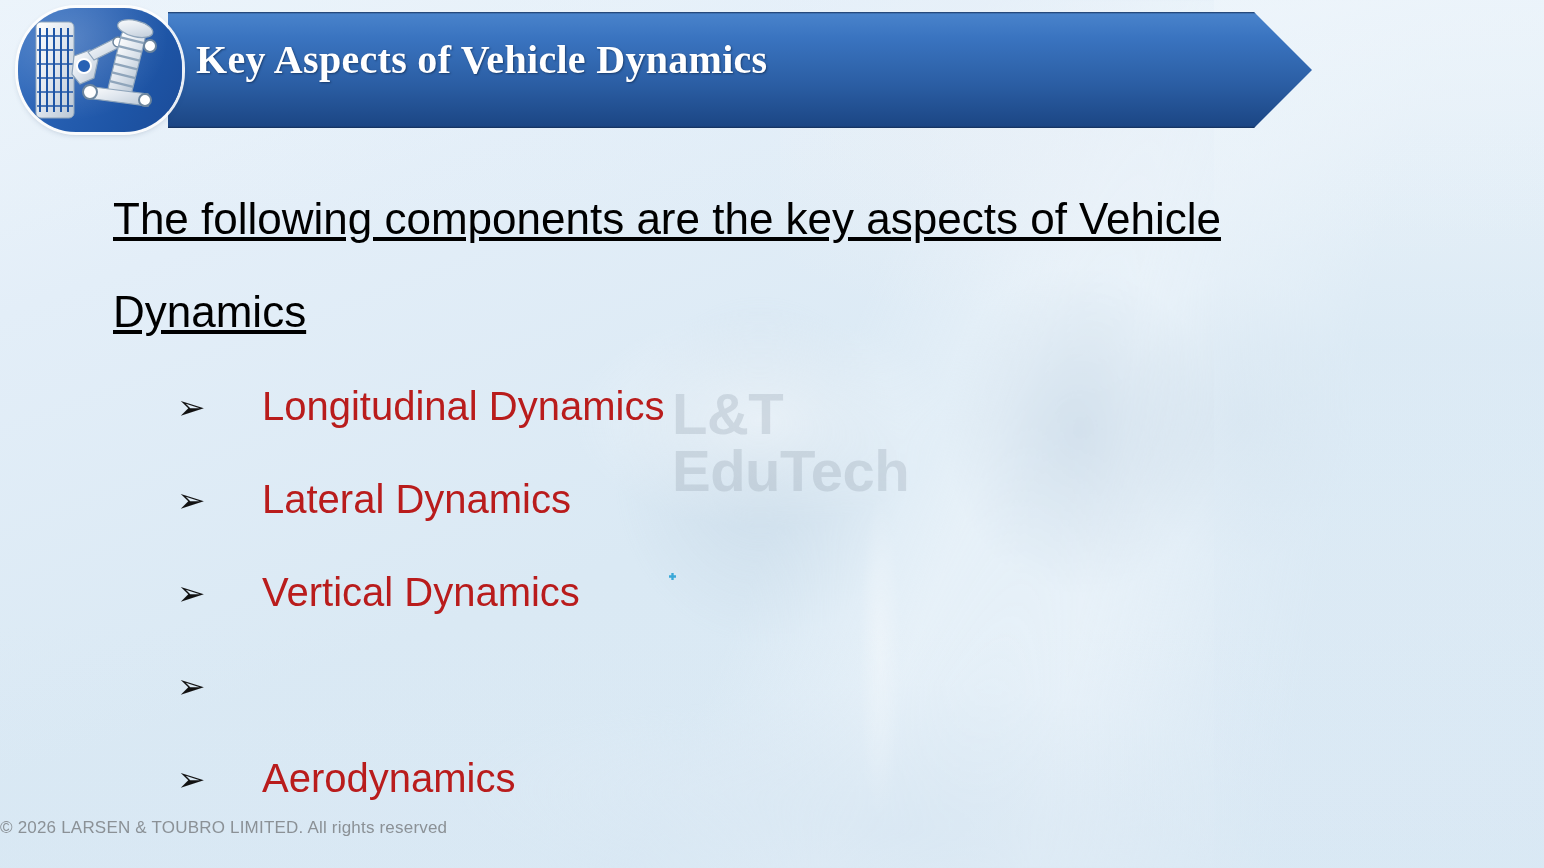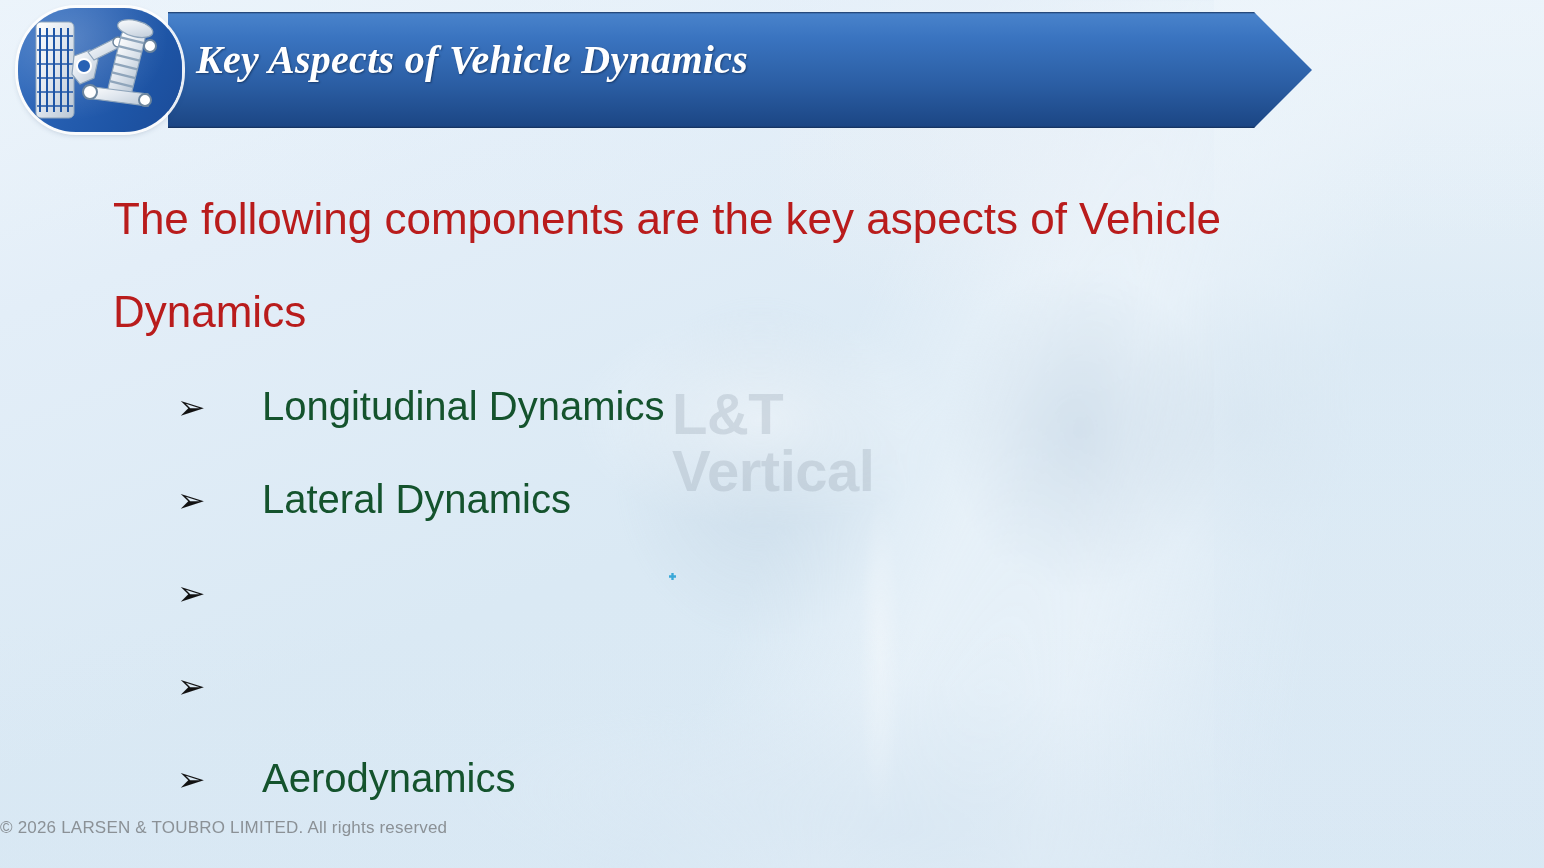--- a/index.html
+++ b/index.html
@@ -78,21 +78,20 @@
     user-select: none;
   }
 
   
   .header {
     position: absolute;
     left: 0;
     top: 0;
     width: 1360px;
     height: 142px;
-    font-style: italic;
   }
   .banner {
     position: absolute;
     left: 168px;
     top: 12px;
     width: 1144px;
     height: 116px;
     background: linear-gradient(180deg, #4a84cc 0%, #3a74c0 22%, #2b5ea4 62%, #1b4583 100%);
     -webkit-clip-path: polygon(0 0, calc(100% - 58px) 0, 100% 50%, calc(100% - 58px) 100%, 0 100%);
     clip-path: polygon(0 0, calc(100% - 58px) 0, 100% 50%, calc(100% - 58px) 100%, 0 100%);
@@ -148,22 +147,23 @@
   }
 
   
   .intro {
     position: absolute;
     left: 113px;
     top: 172px;
     width: 1200px;
     font-size: 44px;
     line-height: 93px;
-    color: #b91c1c;
+    color: #000000;
     font-weight: 400;
+    text-decoration: underline;
   }
 
   .bullets {
     position: absolute;
     left: 175px;
     top: 360px;
     width: 900px;
   }
   .bullet-row {
     position: relative;
@@ -176,21 +176,21 @@
     flex: 0 0 85px;
     font-family: "DejaVu Sans", sans-serif;
     font-size: 34px;
     line-height: 1;
     color: #111111;
     text-align: left;
     padding-left: 2px;
   }
   .bullet-text {
     font-size: 40px;
-    color: #14532d;
+    color: #b91c1c;
     white-space: nowrap;
   }
 
   
   .cursor-dot {
     position: absolute;
     left: 669px;
     top: 573px;
     width: 7px;
     height: 7px;
@@ -216,21 +216,21 @@
 <div class="slide">
 
   <div class="bg-base"></div>
   <div class="bg-photo"></div>
   <div class="bg-soft-1"></div>
   <div class="bg-soft-2"></div>
   <div class="bg-vignette"></div>
 
   <div class="watermark">
     <div>L&amp;T</div>
-    <div>Vertical</div>
+    <div>EduTech</div>
   </div>
 
   <div class="header">
     <div class="banner"></div>
     <div class="banner-edge"></div>
 
     <div class="logo-tab">
       <div class="glow"></div>
       <span class="logo-svg">
         <svg width="144" height="108" viewBox="0 0 144 108">
@@ -295,20 +295,21 @@
     <div class="bullet-row">
       <span class="bullet-mark">➢</span>
       <span class="bullet-text">Longitudinal Dynamics</span>
     </div>
     <div class="bullet-row">
       <span class="bullet-mark">➢</span>
       <span class="bullet-text">Lateral Dynamics</span>
     </div>
     <div class="bullet-row">
       <span class="bullet-mark">➢</span>
+      <span class="bullet-text">Vertical Dynamics</span>
     </div>
     <div class="bullet-row">
       <span class="bullet-mark">➢</span>
     </div>
     <div class="bullet-row">
       <span class="bullet-mark">➢</span>
       <span class="bullet-text">Aerodynamics</span>
     </div>
   </div>
 

